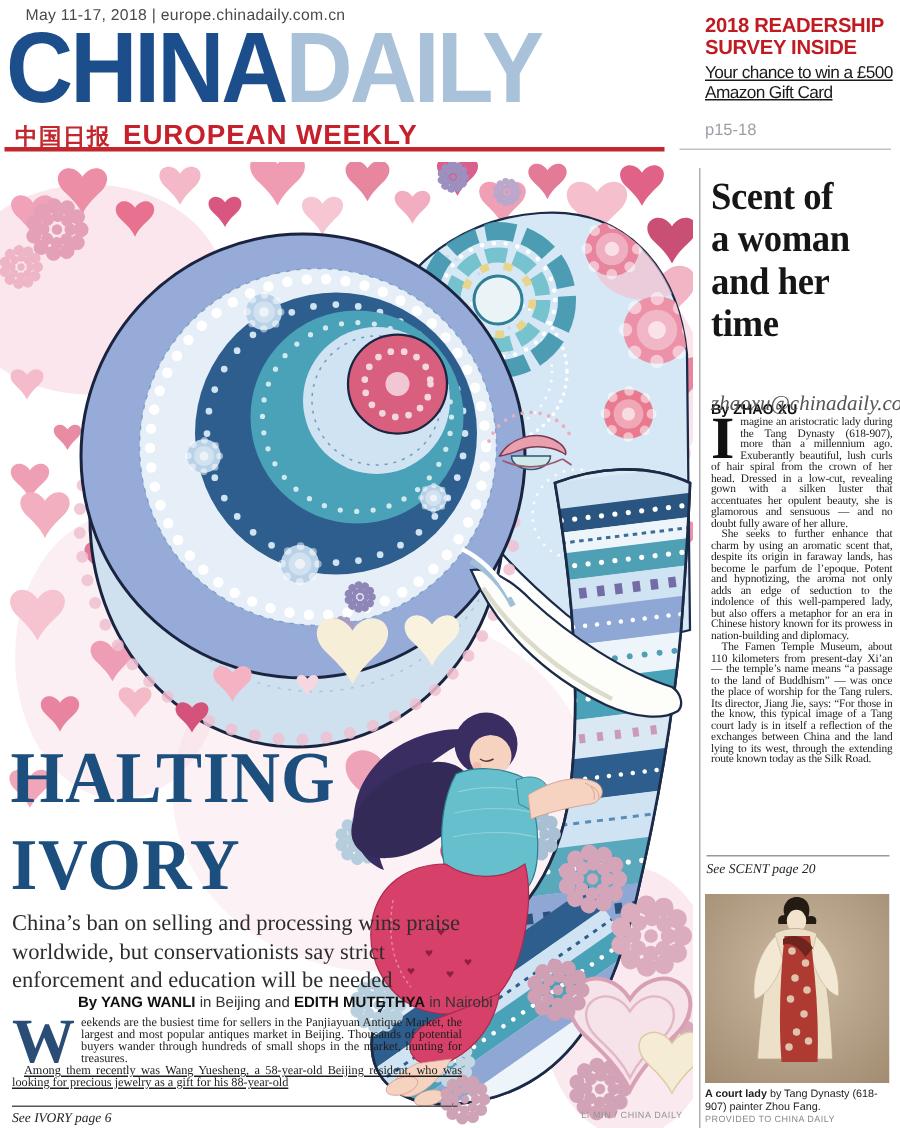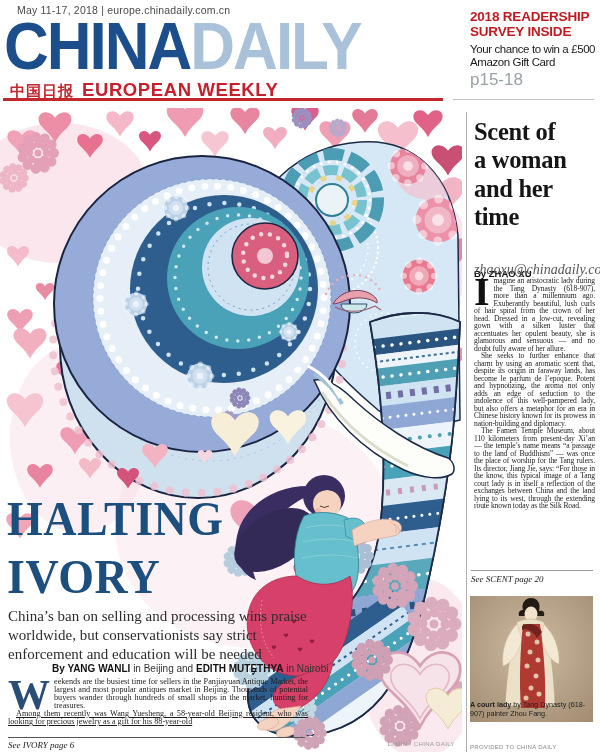--- a/index.html
+++ b/index.html
@@ -10,22 +10,22 @@
             letter-spacing:-2px;transform:scaleY(1.08);transform-origin:left top;white-space:nowrap;}
   .mh-china{color:#1d4e8c;}
   .mh-daily{color:#a9c2da;}
   .edition-row{position:absolute;left:10px;top:79px;display:flex;align-items:baseline;}
   .cn-logo{font-family:"Liberation Serif",serif;font-weight:bold;font-size:15px;color:#c1272d;letter-spacing:1px;margin-right:8px;}
   .edition{font-size:18.5px;font-weight:bold;color:#c5202c;letter-spacing:.6px;}
   .rule-red{position:absolute;left:3px;top:98px;width:440px;height:2.5px;background:#c1272d;}
   .rule-gray{position:absolute;left:453px;top:99px;width:141px;height:1px;background:#c2c2c2;}
   .promo{position:absolute;left:470px;top:9px;width:130px;}
   .promo-title{font-size:13.5px;font-weight:bold;color:#c11b22;line-height:1.12;letter-spacing:-.2px;}
-  .promo-sub{margin-top:4px;font-size:11.5px;color:#1a1a1a;line-height:1.12;letter-spacing:-.4px;}
-  .promo-pages{margin-top:1px;font-size:17px;color:#9aa0a6;}
+  .promo-sub{margin-top:4px;font-size:11.5px;color:#1a1a1a;line-height:1.12;letter-spacing:-.4px;text-decoration:underline;}
+  .promo-pages{margin-top:12px;font-size:11px;color:#9aa0a6;}
   .illustration{position:absolute;left:0;top:108px;width:462px;height:644px;}
   .illo-credit{position:absolute;left:300px;top:741px;width:155px;text-align:right;
                font-size:6px;color:#979797;letter-spacing:.4px;}
   .lead-headline{position:absolute;left:7px;top:489px;font-family:"Liberation Serif",serif;font-weight:bold;
                  color:#1c4f7d;font-size:46px;line-height:55px;letter-spacing:.5px;
                  transform:scaleY(1.06);transform-origin:left top;}
   .standfirst{position:absolute;left:8px;top:607px;width:312px;font-family:"Liberation Serif",serif;
               font-size:15px;line-height:1.28;color:#2d2d2d;}
   .lead-byline{position:absolute;left:8px;top:663px;font-size:10px;color:#111;padding-left:44px;}
   .lead-byline .bold{font-weight:bold;}
@@ -51,21 +51,21 @@
               font-family:"Liberation Serif",serif;font-size:7.6px;line-height:7.5px;color:#1c1c1c;
               text-align:justify;letter-spacing:-.1px;}
   .scent-body p{margin:0;}
   .scent-body p + p{text-indent:7px;}
   .dropcap-i{float:left;font-weight:bold;font-size:40px;line-height:28px;color:#111;
              margin:1px 4px 0 0;font-family:"Liberation Serif",serif;}
   .scent-jump-rule{position:absolute;left:471px;top:570px;width:122px;height:1px;background:#999;}
   .scent-jump{position:absolute;left:471px;top:574px;font-family:"Liberation Serif",serif;font-style:italic;
               font-size:9px;color:#222;}
   .court-image{position:absolute;left:470px;top:596px;width:123px;height:126px;}
-  .caption{position:absolute;left:470px;top:701px;width:126px;font-size:7.2px;line-height:1.2;color:#222;}
+  .caption{position:absolute;left:470px;top:725px;width:126px;font-size:7.2px;line-height:1.2;color:#222;}
   .caption-bold{font-weight:bold;}
   .caption-credit{position:absolute;left:470px;top:744px;font-size:6px;color:#8a8a8a;letter-spacing:.3px;}
 </style>
 </head>
 <body>
 
 <div id="page">
 
   <div class="dateline">May 11-17, 2018 | europe.chinadaily.com.cn</div>
 

